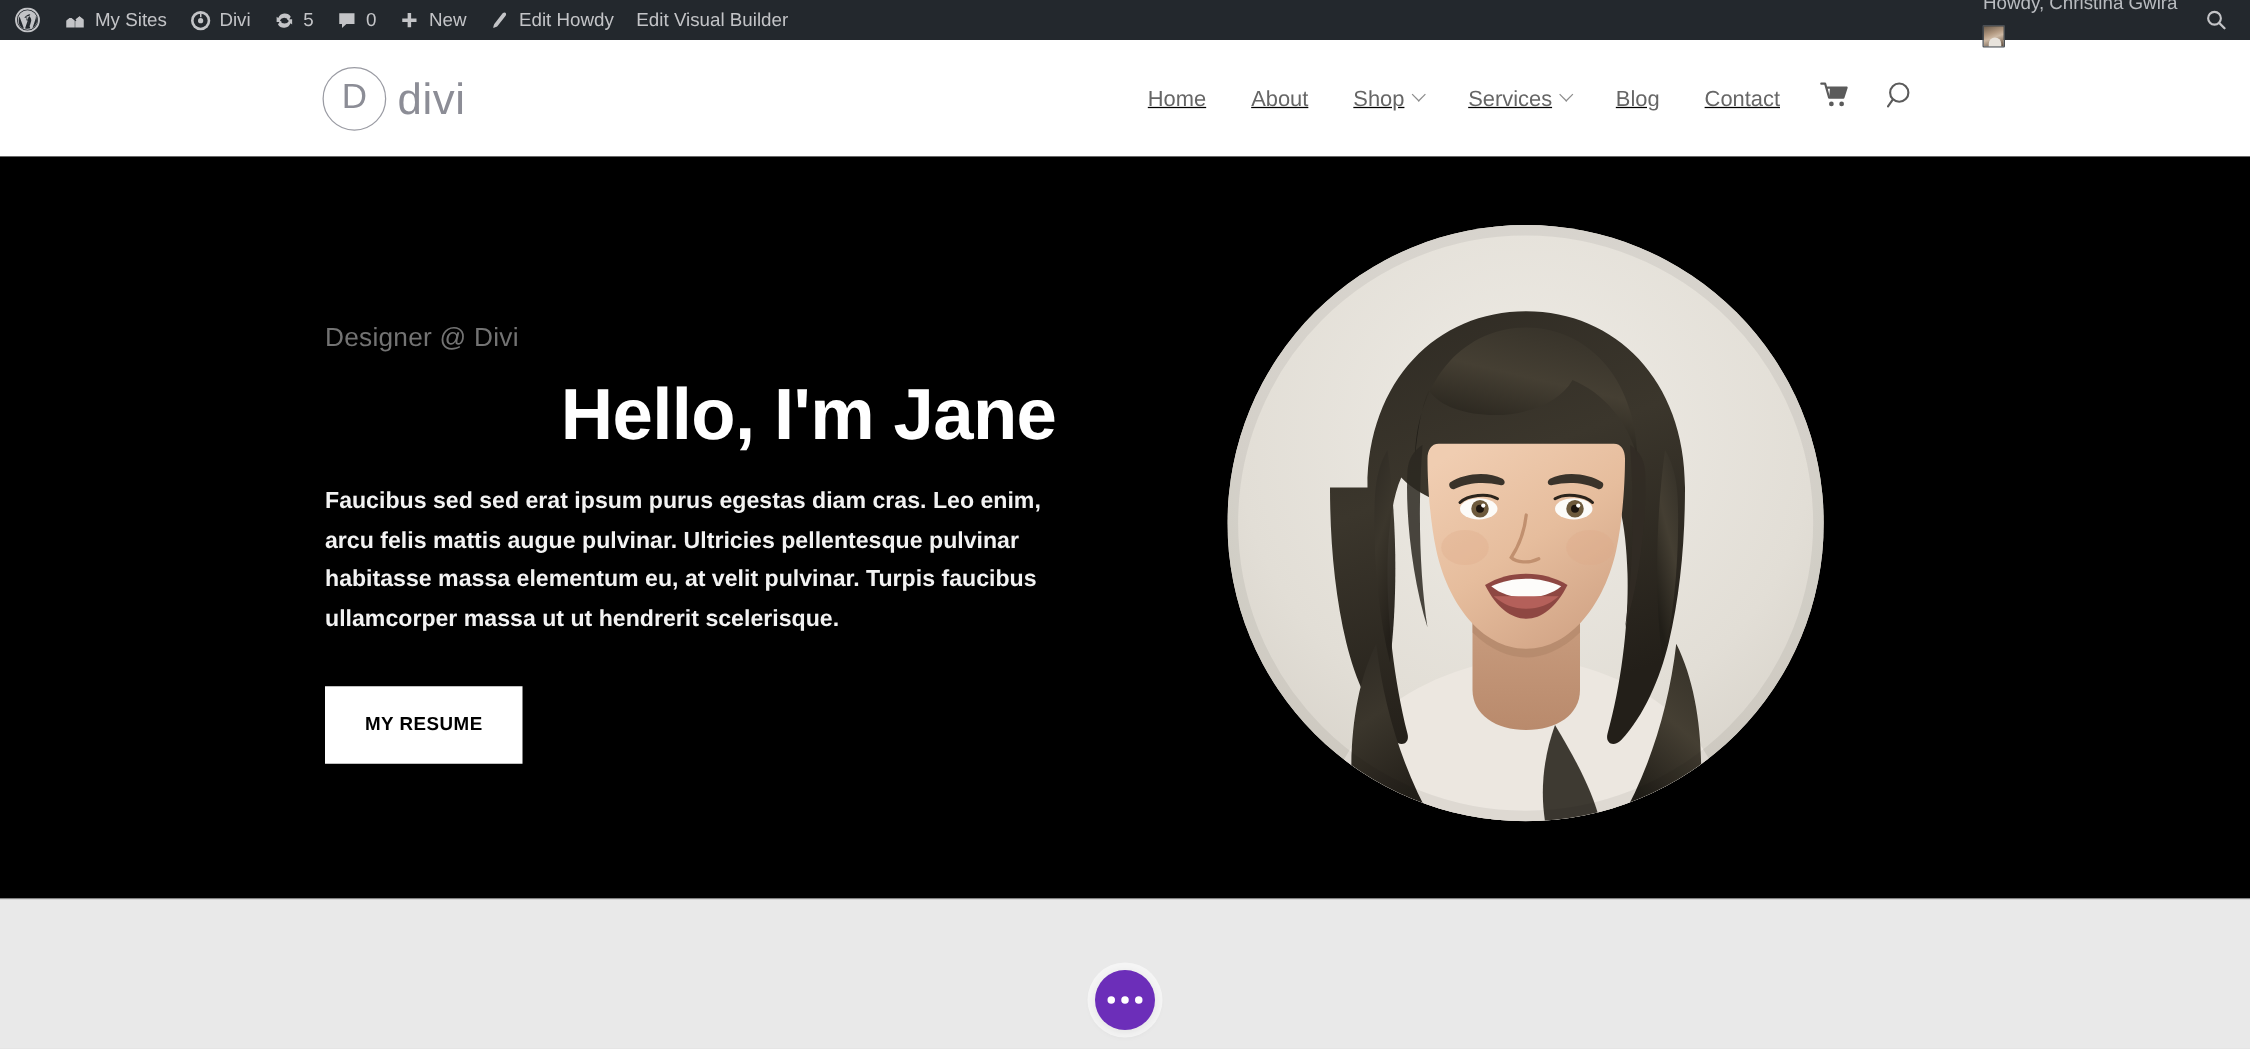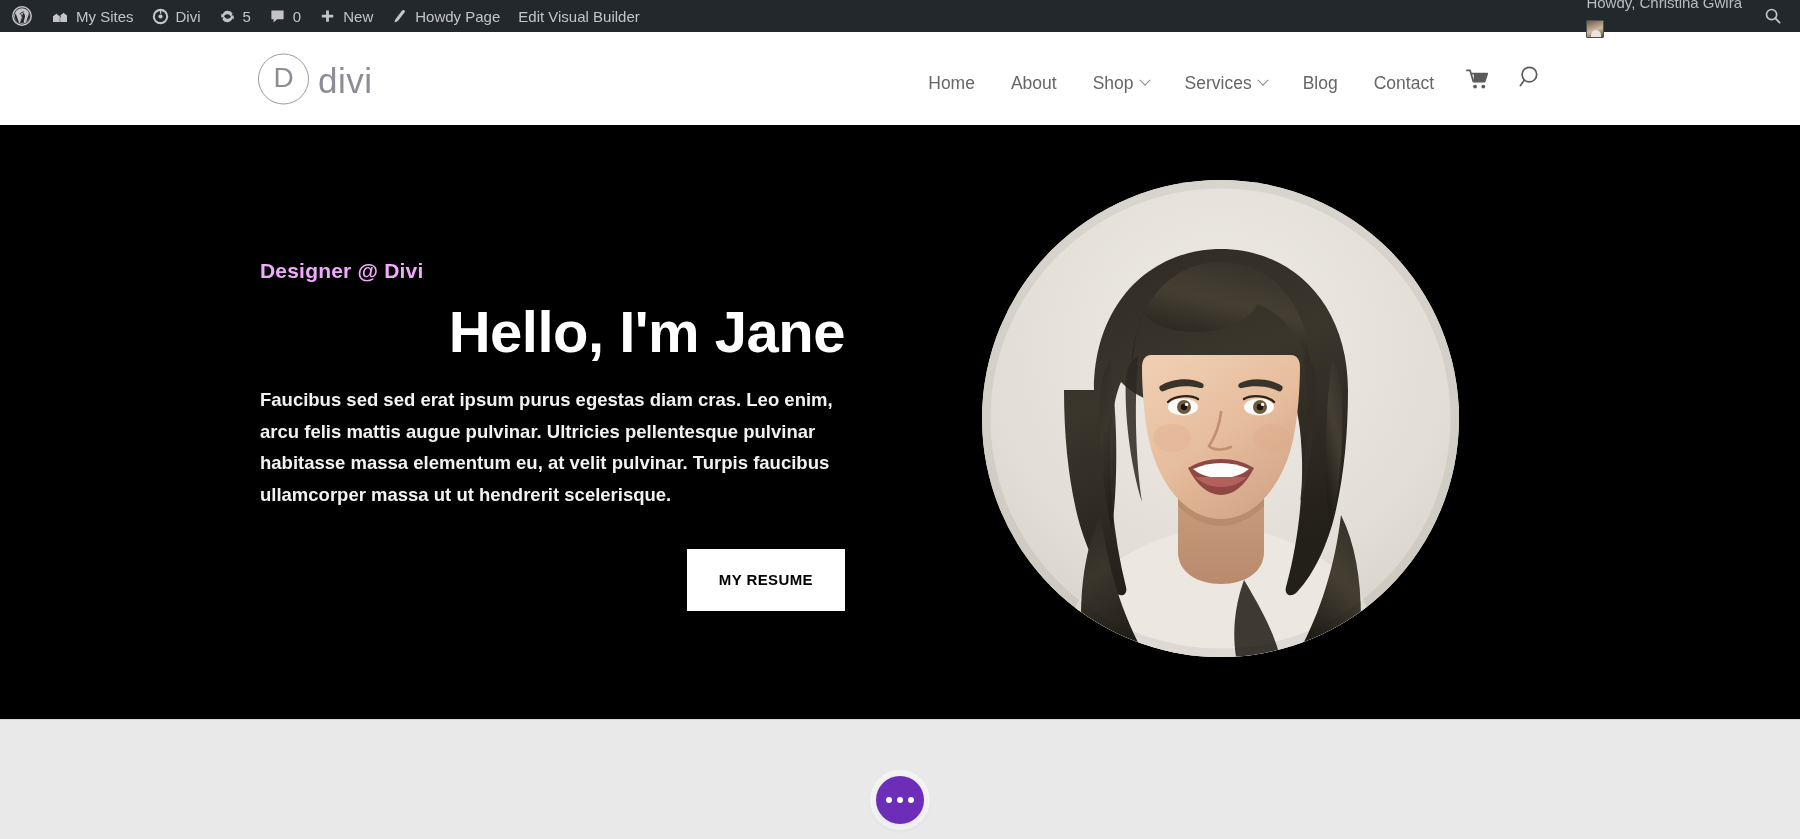--- a/index.html
+++ b/index.html
@@ -100,25 +100,26 @@
     font-weight: 300;
     color: #8c8d96;
     letter-spacing: 0.5px;
     line-height: 1;
     position: relative;
     top: 1px;
   }
 
   #main-nav {
     position: absolute;
-    right: 242px;
+    right: 252px;
     top: 50%;
     transform: translateY(-50%);
     display: flex;
-    align-items: flex-end;
+    align-items: center;
+    text-decoration: underline;
   }
   .nav-item {
     display: flex;
     align-items: center;
     gap: 7px;
     color: #666;
     font-size: 17.5px;
     padding: 0 18px;
     white-space: nowrap;
     cursor: pointer;
@@ -143,22 +144,22 @@
   }
   #hero-text {
     position: absolute;
     left: 260px;
     top: 134px;
     width: 585px;
     color: #ffffff;
   }
   #eyebrow {
     font-size: 21px;
-    font-weight: 700;
-    color: #f0abfc;
+    font-weight: 400;
+    color: #737373;
     letter-spacing: 0.2px;
     margin-bottom: 16px;
   }
   #hero-title {
     font-size: 58px;
     font-weight: 700;
     letter-spacing: -0.5px;
     line-height: 1.15;
     margin-bottom: 18px;
     text-align: right;
@@ -167,21 +168,20 @@
     font-size: 18.5px;
     line-height: 1.72;
     color: #f2f2f2;
     font-weight: 700;
     width: 575px;
   }
   #hero-buttons {
     display: flex;
     gap: 19px;
     margin-top: 38px;
-    justify-content: flex-end;
   }
   .hero-btn {
     background: #ffffff;
     color: #000000;
     border: none;
     font-family: "Liberation Sans", sans-serif;
     font-size: 15px;
     font-weight: 700;
     letter-spacing: 0.4px;
     padding: 0 32px;
@@ -299,21 +299,21 @@
     </span>
     <span class="ab-label">New</span>
   </div>
 
   <div class="ab-item">
     <span class="ab-icon">
       <svg width="17" height="17" viewBox="0 0 17 17">
           <path d="M12.6 1.9c-1 0-1.5.7-1.5.7L4.6 11c-.5.7-.8 2.1-1.1 3.3.2 0 .4 0 .5-.1 1.1-.3 2.3-.7 2.9-1.2l6.6-8.5s.6-.8.3-1.7c-.2-.6-.7-.9-1.2-.9z" fill="#c3c4c7"></path>
         </svg>
     </span>
-    <span class="ab-label">Howdy Page</span>
+    <span class="ab-label">Edit Howdy</span>
   </div>
 
   <div class="ab-item">
     <span class="ab-label">Edit Visual Builder</span>
   </div>
 
   <div class="ab-right">
     <div class="ab-howdy">
       <span class="ab-label">Howdy, Christina Gwira</span>
       <span class="avatar-sm"></span>

